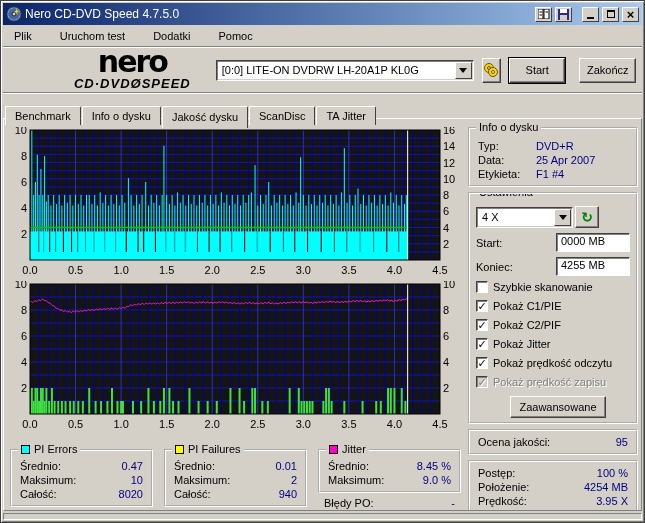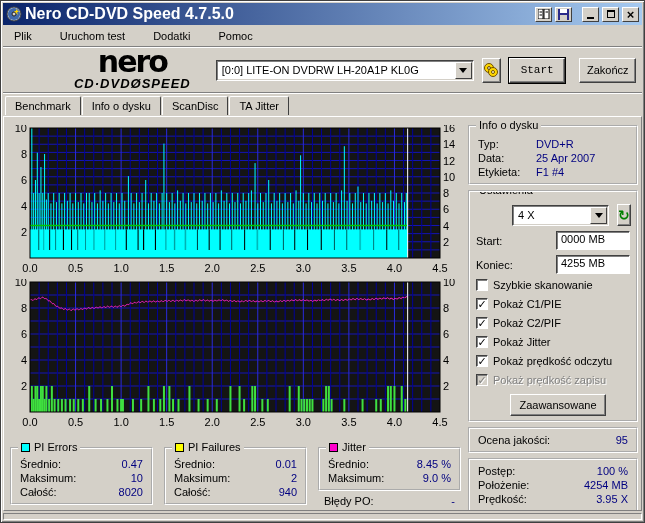--- a/index.html
+++ b/index.html
@@ -2,21 +2,21 @@
 <html><head>
 <meta charset="utf-8">
 <style>
   html,body{margin:0;padding:0;background:#808080;}
   *{box-sizing:border-box;}
   body{font-family:"Liberation Sans","DejaVu Sans",sans-serif;font-size:11px;color:#000;}
   .window{width:645px;height:523px;background:#d4d0c8;border:1px solid #404040;
     box-shadow:inset 1px 1px 0 #fff, inset -1px -1px 0 #808080;padding:2px;display:flex;flex-direction:column;}
   
   .titlebar{height:22px;background:linear-gradient(90deg,#0a246a,#a6caf0);display:flex;align-items:center;padding:0 3px;gap:3px;flex:0 0 auto;}
-  .title-text{color:#fff;font-weight:bold;font-size:16px;flex:1;white-space:nowrap;overflow:hidden;}
+  .title-text{color:#fff;font-weight:normal;font-size:12px;flex:1;white-space:nowrap;overflow:hidden;}
   .tb-btn{width:17px;height:15px;background:#d4d0c8;border:1px solid #404040;border-top-color:#fff;border-left-color:#fff;
     display:flex;align-items:center;justify-content:center;font-size:10px;font-weight:bold;line-height:1;cursor:default;}
   .tb-gap{width:4px;}
   .app-icon{width:16px;height:16px;display:block;}
   
   .menubar{height:21px;display:flex;align-items:center;padding:0 4px;gap:14px;flex:0 0 auto;}
   .menu-item{padding:2px 7px;}
   .sep{height:2px;border-top:1px solid #808080;border-bottom:1px solid #fff;flex:0 0 auto;}
   
   .header{height:44px;display:flex;align-items:center;padding:2px 6px;gap:8px;flex:0 0 auto;margin-left:48px;}
@@ -25,25 +25,25 @@
   .logo .l2{font-weight:bold;font-style:italic;font-size:13px;letter-spacing:1px;}
   .combo{height:21px;background:#fff;border:1px solid #404040;border-bottom-color:#fff;border-right-color:#fff;
     box-shadow:inset 1px 1px 0 #808080, inset -1px -1px 0 #d4d0c8;display:flex;align-items:center;flex:0 0 auto;}
   .combo .txt{padding:0 5px;white-space:nowrap;overflow:hidden;flex:1;}
   .combo-arrow{width:17px;height:17px;margin:1px;background:#d4d0c8;border:1px solid #404040;border-top-color:#fff;border-left-color:#fff;
     display:flex;align-items:center;justify-content:center;}
   .tri{width:0;height:0;border-left:4px solid transparent;border-right:4px solid transparent;border-top:5px solid #000;}
   .drive-combo{width:258px;}
   .btn{background:#d4d0c8;border:1px solid #404040;border-top-color:#fff;border-left-color:#fff;
     box-shadow:inset -1px -1px 0 #808080, inset 1px 1px 0 #d4d0c8;display:flex;align-items:center;justify-content:center;cursor:default;}
-  .btn-default{outline:1px solid #000;font-family:Liberation Mono, monospace;}
+  .btn-default{outline:1px solid #000;}
   .push{width:78px;height:25px;}
   .icon-btn{width:26px;height:25px;}
   
-  .tabstrip{height:22px;display:flex;align-items:center;padding:1px 2px;flex:0 0 auto;position:relative;z-index:2;}
+  .tabstrip{height:22px;display:flex;align-items:flex-start;padding:12px 2px;flex:0 0 auto;position:relative;z-index:2;}
   .tab{height:19px;padding:3px 9px 0 9px;background:#d4d0c8;border:1px solid #404040;border-top-color:#fff;border-left-color:#fff;border-bottom:none;
     border-radius:2px 2px 0 0;margin-right:1px;white-space:nowrap;}
   .tab.active{height:22px;padding-top:4px;font-weight:normal;position:relative;z-index:3;margin-bottom:-1px;background:#d4d0c8;}
   
   .tab-panel{flex:1;border:1px solid #808080;border-top-color:#fff;border-left-color:#fff;
     box-shadow:inset -1px -1px 0 #d4d0c8;position:relative;background:#d4d0c8;overflow:hidden;}
   .chart-block{position:absolute;left:2px;width:458px;height:150px;}
   #chart1{top:8px;}
   #chart2{top:162px;}
   .legend-row{position:absolute;left:6px;top:330px;width:452px;display:flex;gap:11px;align-items:flex-start;}
@@ -53,21 +53,21 @@
   .stat-box{width:143px;}
   .srow{display:flex;justify-content:space-between;padding:1px 2px;}
   .val{color:#000080;text-align:right;white-space:nowrap;}
   .po-row{display:flex;justify-content:space-between;padding:4px 6px 0 6px;}
   
   .right-col{position:absolute;left:464px;top:8px;width:170px;display:flex;flex-direction:column;}
   .right-col .gb{margin-bottom:5px;}
   .info-row{display:flex;padding:1px 2px;}
   .info-row .lbl{width:58px;}
   .settings-body{display:flex;flex-direction:column;gap:3px;}
-  .speed-row{display:flex;gap:8px;align-items:center;margin-left:36px;}
+  .speed-row{display:flex;gap:2px;align-items:center;}
   .speed-combo{width:97px;}
   .refresh-btn{width:24px;height:22px;color:#008000;font-size:14px;font-weight:bold;}
   .field-row{display:flex;align-items:center;justify-content:space-between;margin-top:2px;}
   .edit{width:74px;height:19px;background:#fff;border:1px solid #404040;border-bottom-color:#fff;border-right-color:#fff;
     box-shadow:inset 1px 1px 0 #808080;padding:1px 4px;white-space:nowrap;}
   .cb{display:flex;align-items:center;gap:5px;height:16px;white-space:nowrap;overflow:hidden;}
   .cb .box{width:12px;height:12px;flex:0 0 auto;background:#fff;border:1px solid #404040;border-bottom-color:#fff;border-right-color:#fff;
     box-shadow:inset 1px 1px 0 #808080;display:flex;align-items:center;justify-content:center;font-size:11px;font-weight:bold;line-height:1;}
   .cb .box span{visibility:hidden;}
   .cb.checked .box span{visibility:visible;}
@@ -151,20 +151,21 @@
       </svg>
     </div>
     <div class="btn push btn-default">Start</div>
     <div class="btn push" style="margin-left:6px;">Zakończ</div>
   </div>
   <div class="sep"></div>
 
   <div class="tabstrip">
     <div class="tab">Benchmark</div>
     <div class="tab">Info o dysku</div>
+    <div class="tab active">Jakość dysku</div>
     <div class="tab">ScanDisc</div>
     <div class="tab">TA Jitter</div>
   </div>
 
   <div class="tab-panel">
 
     <div class="chart-block" id="chart1"><svg width="458" height="150" viewBox="0 0 458 150">
           <rect x="24" y="3" width="410" height="130" fill="#141414"></rect>
           <line x1="24" y1="11.125" x2="434" y2="11.125" stroke="#1414b4" stroke-width="1"></line>
           <line x1="24" y1="19.25" x2="434" y2="19.25" stroke="#1414b4" stroke-width="1"></line>

